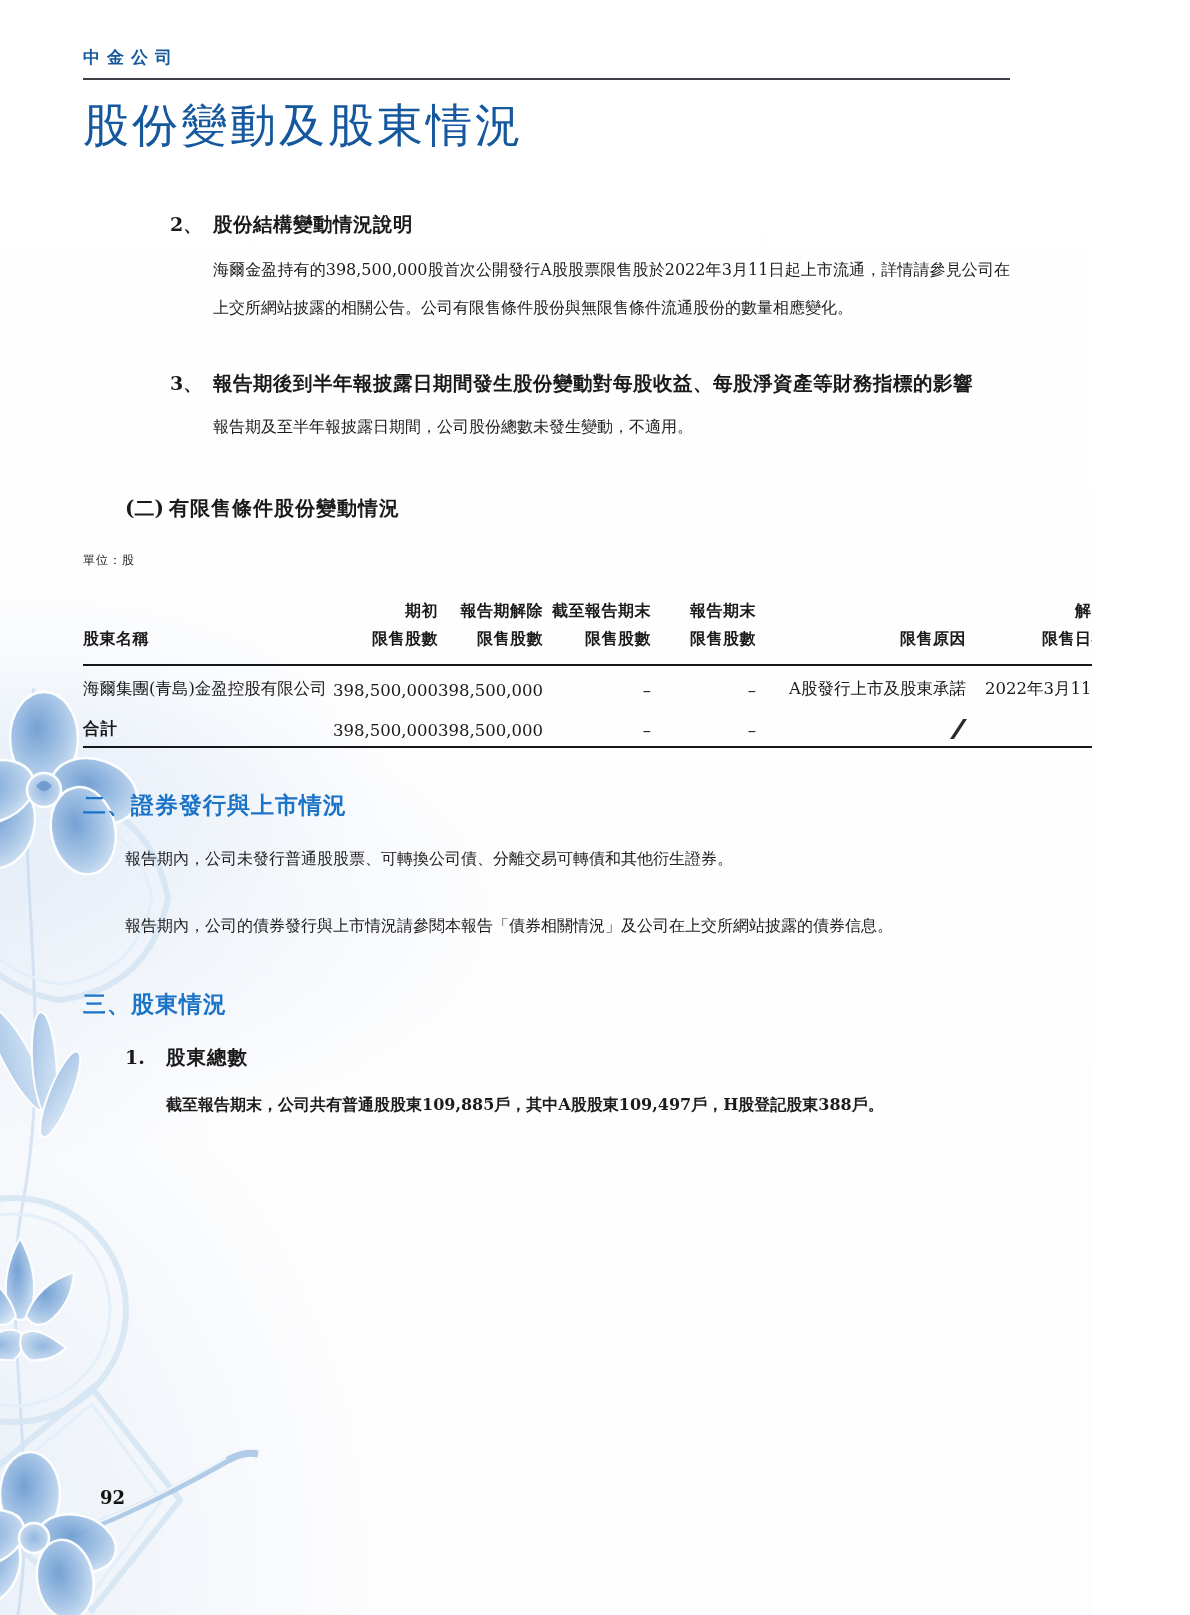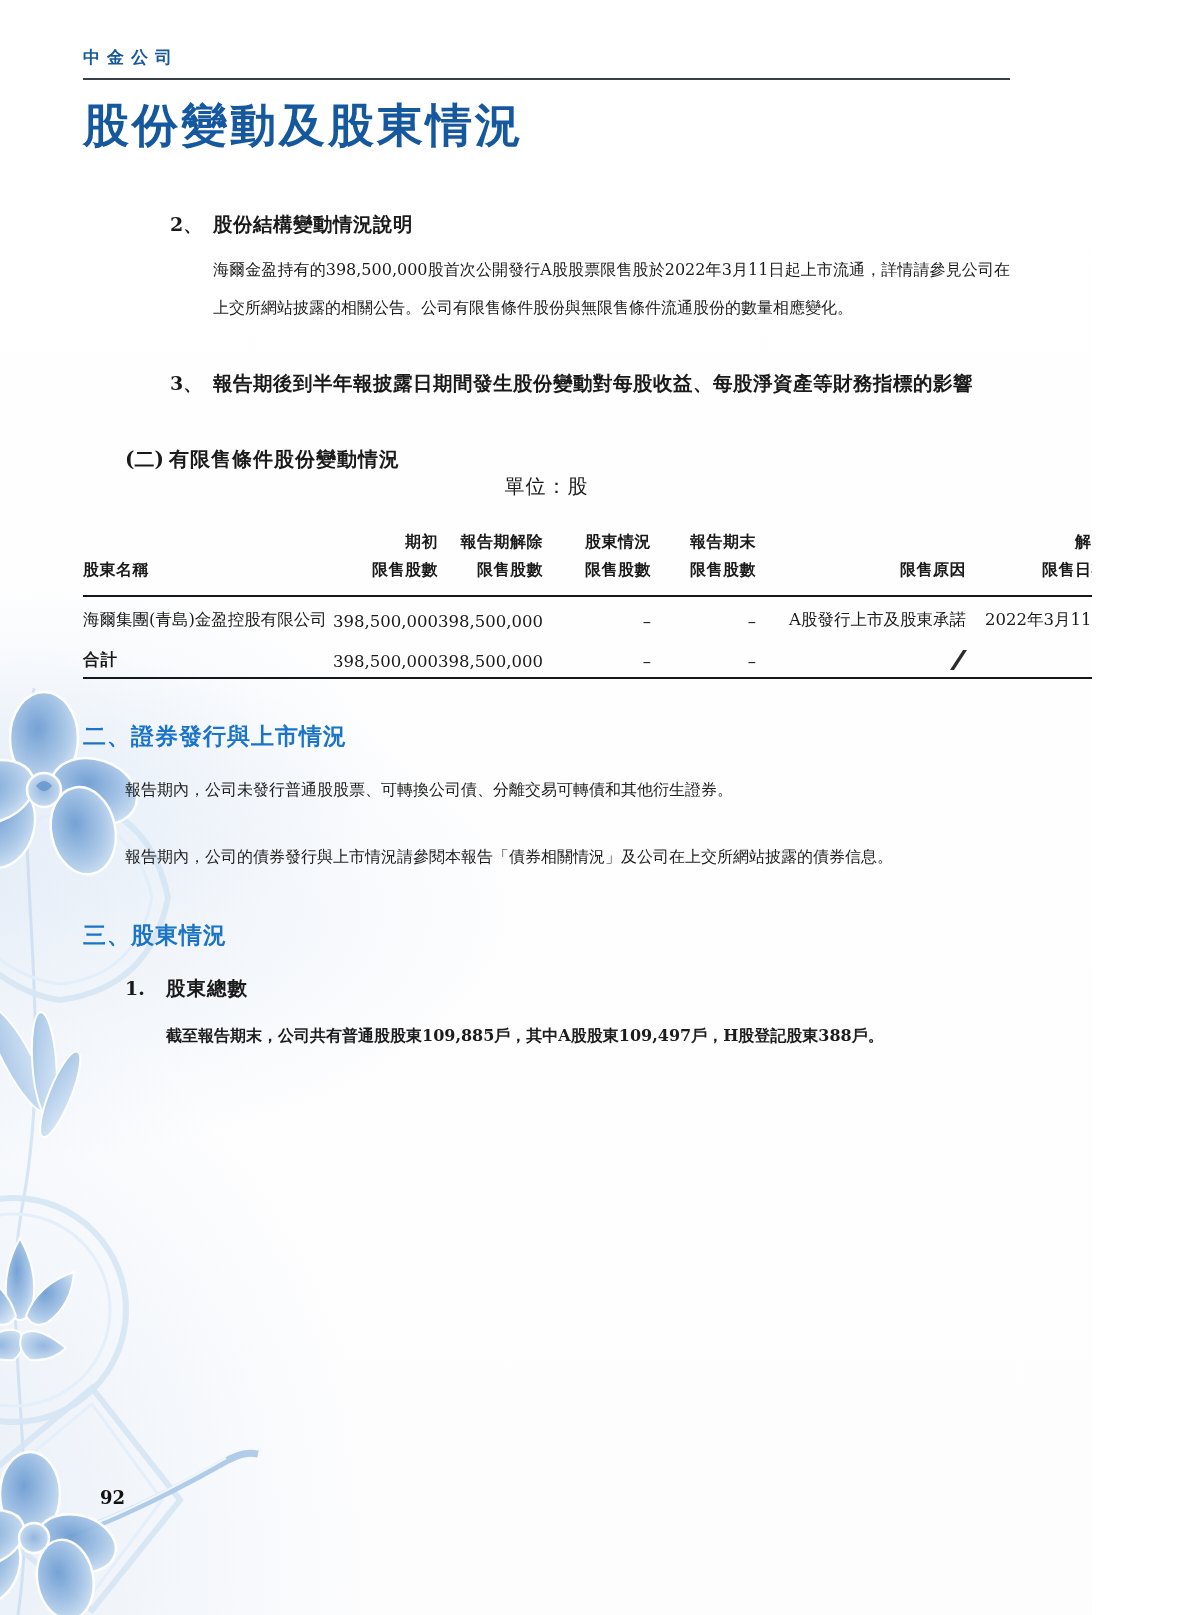--- a/index.html
+++ b/index.html
@@ -10,39 +10,39 @@
       radial-gradient(760px 900px at -12% 96%, rgba(166,195,228,0.28), rgba(166,195,228,0) 66%),
       radial-gradient(500px 260px at 4% 47%, rgba(190,212,238,0.22), rgba(190,212,238,0) 70%),
       linear-gradient(#ffffff,#fdfdfe);}
   .content{position:relative;z-index:2;padding:0 82px 0 83px;}
 
   
   .brand{margin-top:46px;font-size:17px;font-weight:bold;letter-spacing:7px;color:#16589B;}
   .brand-rule{margin-top:9px;border-top:2px solid #3a3f46;height:0;}
 
   
-  .page-title{margin-top:17px;font-size:46px;font-weight:bold;letter-spacing:3px;color:#15589E;line-height:1.25;}
+  .page-title{margin-top:17px;font-size:46px;font-weight:normal;letter-spacing:3px;color:#15589E;line-height:1.25;}
 
   
   .sec-num-row{display:flex;align-items:baseline;}
   .sec2-row{margin-top:56px;margin-left:87px;}
   .sec3-row{margin-top:43px;margin-left:87px;}
   .sec-num{width:43px;flex:none;font-size:19px;font-weight:bold;}
   .sec-head{font-size:19.5px;font-weight:bold;letter-spacing:0.5px;}
   .body-text{font-size:16px;line-height:38px;text-align:justify;color:#1c1c1c;}
   .b2{margin:13px 0 0 130px;}
   .b3{margin:11px 0 0 130px;}
 
   
   .sub-row{margin-top:49px;margin-left:42px;display:flex;align-items:baseline;}
   .sub-num{flex:none;font-size:20px;font-weight:bold;margin-right:5px;}
   .sub-head{font-size:20px;font-weight:bold;letter-spacing:1px;}
   .b2b{margin:16px 0 0 83px;}
 
-  .unit-row{text-align:center;font-size:20px;letter-spacing:1px;}
+  .unit-row{margin-top:30px;text-align:left;font-size:12px;letter-spacing:1px;}
 
   
   table.shares{width:100%;border-collapse:collapse;margin-top:28px;table-layout:fixed;}
   table.shares th,table.shares td{padding:0;font-weight:normal;}
   table.shares thead th{font-weight:bold;font-size:16px;letter-spacing:0.5px;vertical-align:bottom;}
   tr.h1 th{padding-top:4px;padding-bottom:7px;}
   tr.h2 th{padding-bottom:14px;border-bottom:2.5px solid #15171a;}
   table.shares tbody td{font-size:16.5px;padding-top:12px;padding-bottom:6px;vertical-align:bottom;}
   tr.total td{padding-top:10px;padding-bottom:10px;border-bottom:2px solid #15171a;}
   .al{text-align:left;} .ar{text-align:right;}
@@ -143,20 +143,21 @@
     <div class="sec-num-row sec2-row">
       <span class="sec-num">2、</span>
       <span class="sec-head">股份結構變動情況說明</span>
     </div>
     <p class="body-text b2">海爾金盈持有的398,500,000股首次公開發行A股股票限售股於2022年3月11日起上市流通，詳情請參見公司在上交所網站披露的相關公告。公司有限售條件股份與無限售條件流通股份的數量相應變化。</p>
 
     <div class="sec-num-row sec3-row">
       <span class="sec-num">3、</span>
       <span class="sec-head">報告期後到半年報披露日期間發生股份變動對每股收益、每股淨資產等財務指標的影響</span>
     </div>
+    <p class="body-text b3">報告期及至半年報披露日期間，公司股份總數未發生變動，不適用。</p>
 
     <div class="sub-row">
       <span class="sub-num">(二)</span>
       <span class="sub-head">有限售條件股份變動情況</span>
     </div>
 
     <div class="unit-row">單位：股</div>
 
     <table class="shares">
       <colgroup>
@@ -166,21 +167,21 @@
         <col style="width:108px">
           <col style="width:105px">
           <col style="width:210px">
           <col style="width:142px">
       </colgroup>
       <thead>
         <tr class="h1">
           <th class="al"></th>
           <th class="ar">期初</th>
           <th class="ar">報告期解除</th>
-          <th class="ar">股東情況</th>
+          <th class="ar">截至報告期末</th>
           <th class="ar">報告期末</th>
           <th class="ar"></th>
           <th class="ar">解除</th>
         </tr>
         <tr class="h2">
           <th class="al">股東名稱</th>
           <th class="ar">限售股數</th>
           <th class="ar">限售股數</th>
           <th class="ar">限售股數</th>
           <th class="ar">限售股數</th>

